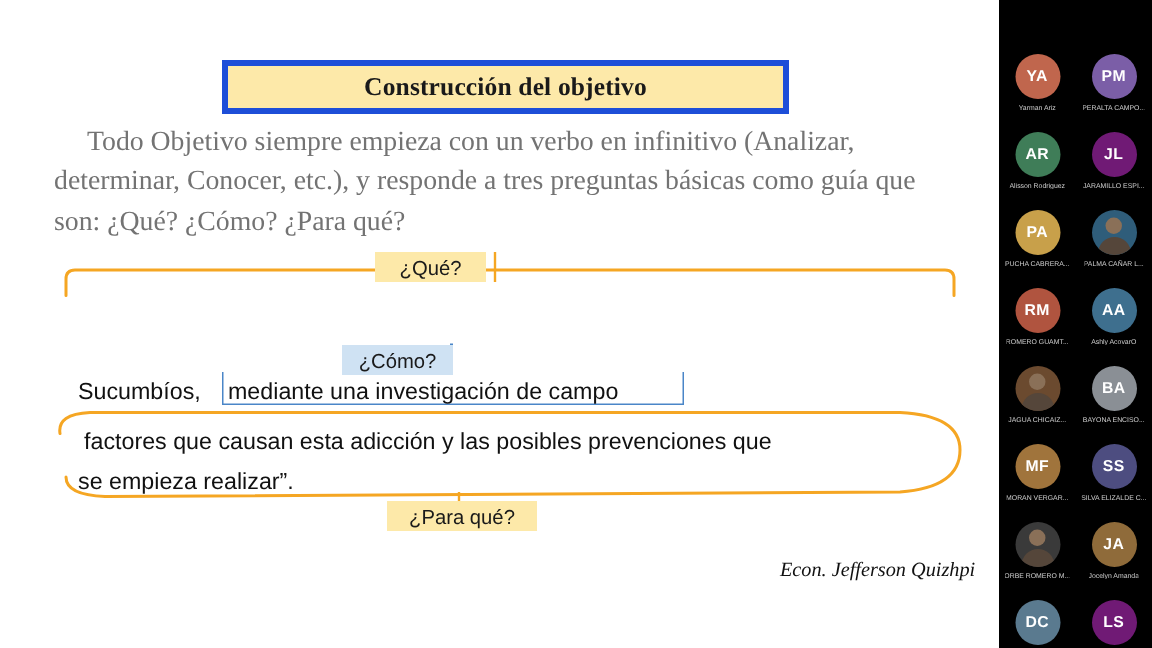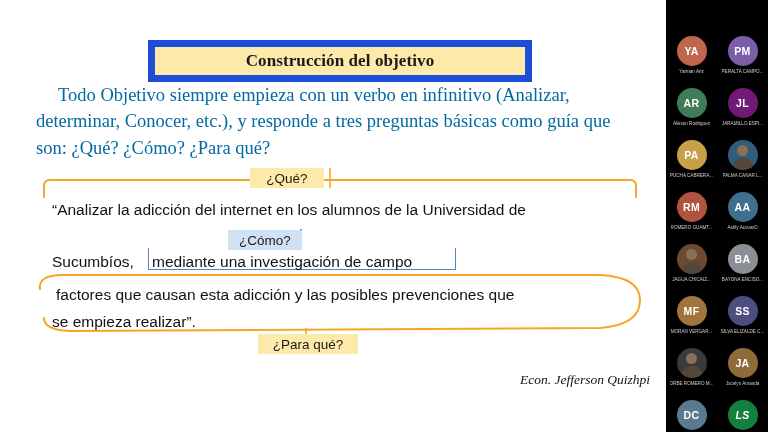--- a/index.html
+++ b/index.html
@@ -26,42 +26,42 @@
     background: #ffffff;
   }
 
   .slide-title-wrap {
     position: absolute;
     left: 148px;
     top: 40px;
     width: 370px;
     height: 28px;
     background: #fde9a9;
-    border: 7px solid #1d4ed8;
+    border: 4px solid #1d4ed8;
     display: flex;
     align-items: center;
     justify-content: center;
   }
   .slide-title {
     font-family: "Liberation Serif", serif;
     font-weight: bold;
     font-size: 17px;
     color: #1a1a1a;
     letter-spacing: 0.1px;
   }
 
   .intro-para {
     position: absolute;
     left: 36px;
     top: 82px;
     width: 600px;
     font-family: "Liberation Serif", serif;
     font-size: 18.5px;
     line-height: 1.42;
-    color: #0369a1;
+    color: #737373;
     text-indent: 22px;
   }
 
   
   .chip {
     position: absolute;
     display: flex;
     align-items: center;
     justify-content: center;
     font-family: "Liberation Sans", sans-serif;
@@ -228,21 +228,20 @@
       <path d="M306,328 L306,336" stroke="#f5a623" stroke-width="1.6" fill="none"></path>
     </svg>
 
     <div class="blue-bracket"></div>
     <div class="blue-tick"></div>
 
     <div class="chip chip-yellow" id="chip-que">¿Qué?</div>
     <div class="chip chip-blue" id="chip-como">¿Cómo?</div>
     <div class="chip chip-yellow" id="chip-paraque">¿Para qué?</div>
 
-    <div class="quote-line" id="q-line1">“Analizar la adicción del internet en los alumnos de la Universidad de</div>
     <div class="quote-line" id="q-line2a">Sucumbíos,</div>
     <div class="quote-line" id="q-line2b">mediante una investigación de campo</div>
     <div class="quote-line" id="q-line3">factores que causan esta adicción y las posibles prevenciones que</div>
     <div class="quote-line" id="q-line4">se empieza realizar”.</div>
 
     <div class="signature">Econ. Jefferson Quizhpi</div>
   </div>
 
   <div id="rail">
       <div class="tile">
@@ -299,18 +298,18 @@
       </div>
       <div class="tile">
         <div class="avatar" style="background: rgb(143, 107, 58);">JA</div>
         <div class="tile-name">Jocelyn Amanda</div>
       </div>
       <div class="tile">
         <div class="avatar" style="background: rgb(90, 122, 143);">DC</div>
         <div class="tile-name">Daniela Calva</div>
       </div>
       <div class="tile">
-        <div class="avatar" style="background: #15803d; font-style: italic;">LS</div>
+        <div class="avatar" style="background: #701a75;">LS</div>
         <div class="tile-name">Luis Shiguango</div>
       </div>
     </div>
 
 </div>
 
 </body></html>

